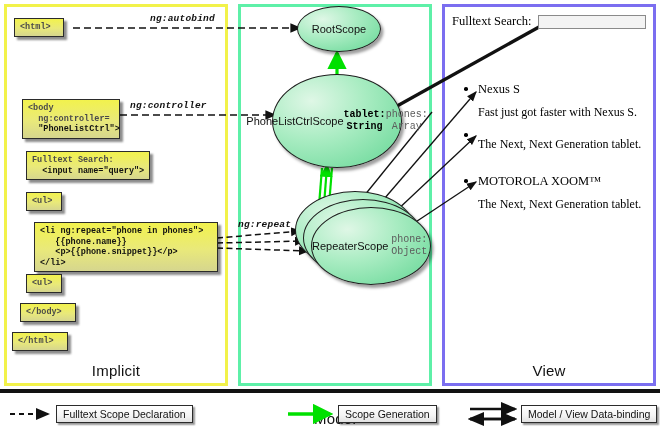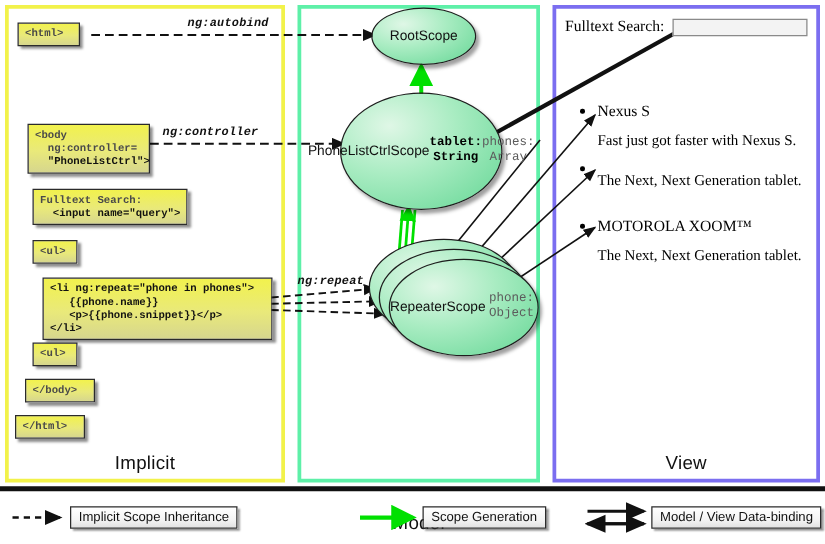--- a/index.html
+++ b/index.html
@@ -216,18 +216,18 @@
           <path d="M0,0 L6,3 L0,6 z" fill="#00e000"></path>
         </marker>
       </defs>
       <path d="M10,18 L48,18" stroke="#111" stroke-width="2" stroke-dasharray="5,4" fill="none" marker-end="url(#lg-black)"></path>
       <path d="M288,18 L330,18" stroke="#00e000" stroke-width="3.4" fill="none" marker-end="url(#lg-green)"></path>
       <path d="M470,13 L515,13" stroke="#111" stroke-width="2.4" fill="none" marker-end="url(#lg-black)"></path>
       <path d="M515,23 L470,23" stroke="#111" stroke-width="2.4" fill="none" marker-end="url(#lg-black)"></path>
       <path d="M470,23 L515,23" stroke="#111" stroke-width="2.4" fill="none" marker-end="url(#lg-black)"></path>
     </svg>
 
-    <div class="lg-box" style="left:56px;top:9px;">Implicit Scope Inheritance</div>
+    <div class="lg-box" style="left:56px;top:9px;">Fulltext Scope Declaration</div>
     <div class="lg-box" style="left:338px;top:9px;">Scope Generation</div>
     <div class="lg-box" style="left:521px;top:9px;">Model / View Data-binding</div>
   </div>
 
 </div>
 
 </body></html>

